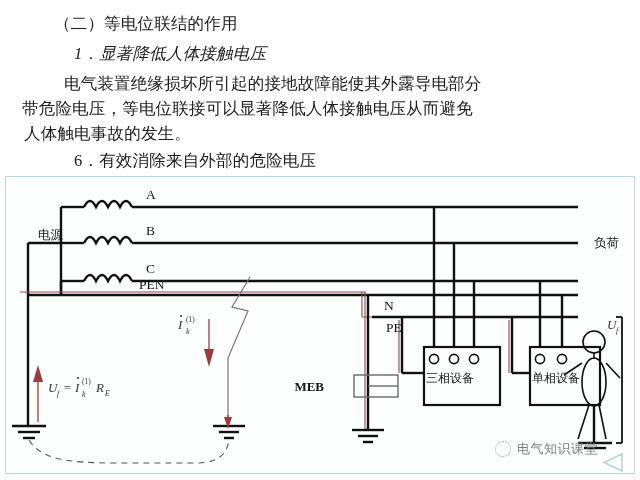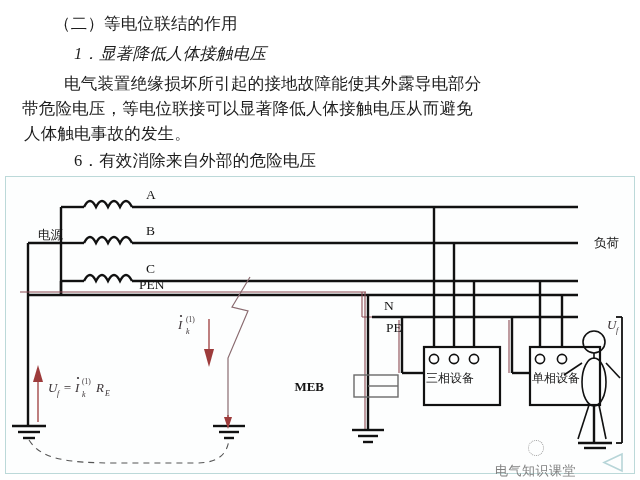--- a/index.html
+++ b/index.html
@@ -109,21 +109,20 @@
   .person    { stroke: #111111; stroke-width: 1.6; fill: none; }
 
   
   .watermark {
     position: absolute;
     left: 495px;
     top: 440px;
     display: flex;
     align-items: center;
     gap: 6px;
-    flex-direction: column;
   }
   .wm-logo {
     width: 16px; height: 16px;
     border-radius: 50%;
     border: 1.5px dotted #9a9a9a;
     box-sizing: border-box;
   }
   .wm-text {
     font-family: "Liberation Sans", "DejaVu Sans", sans-serif;
     font-size: 13px;

